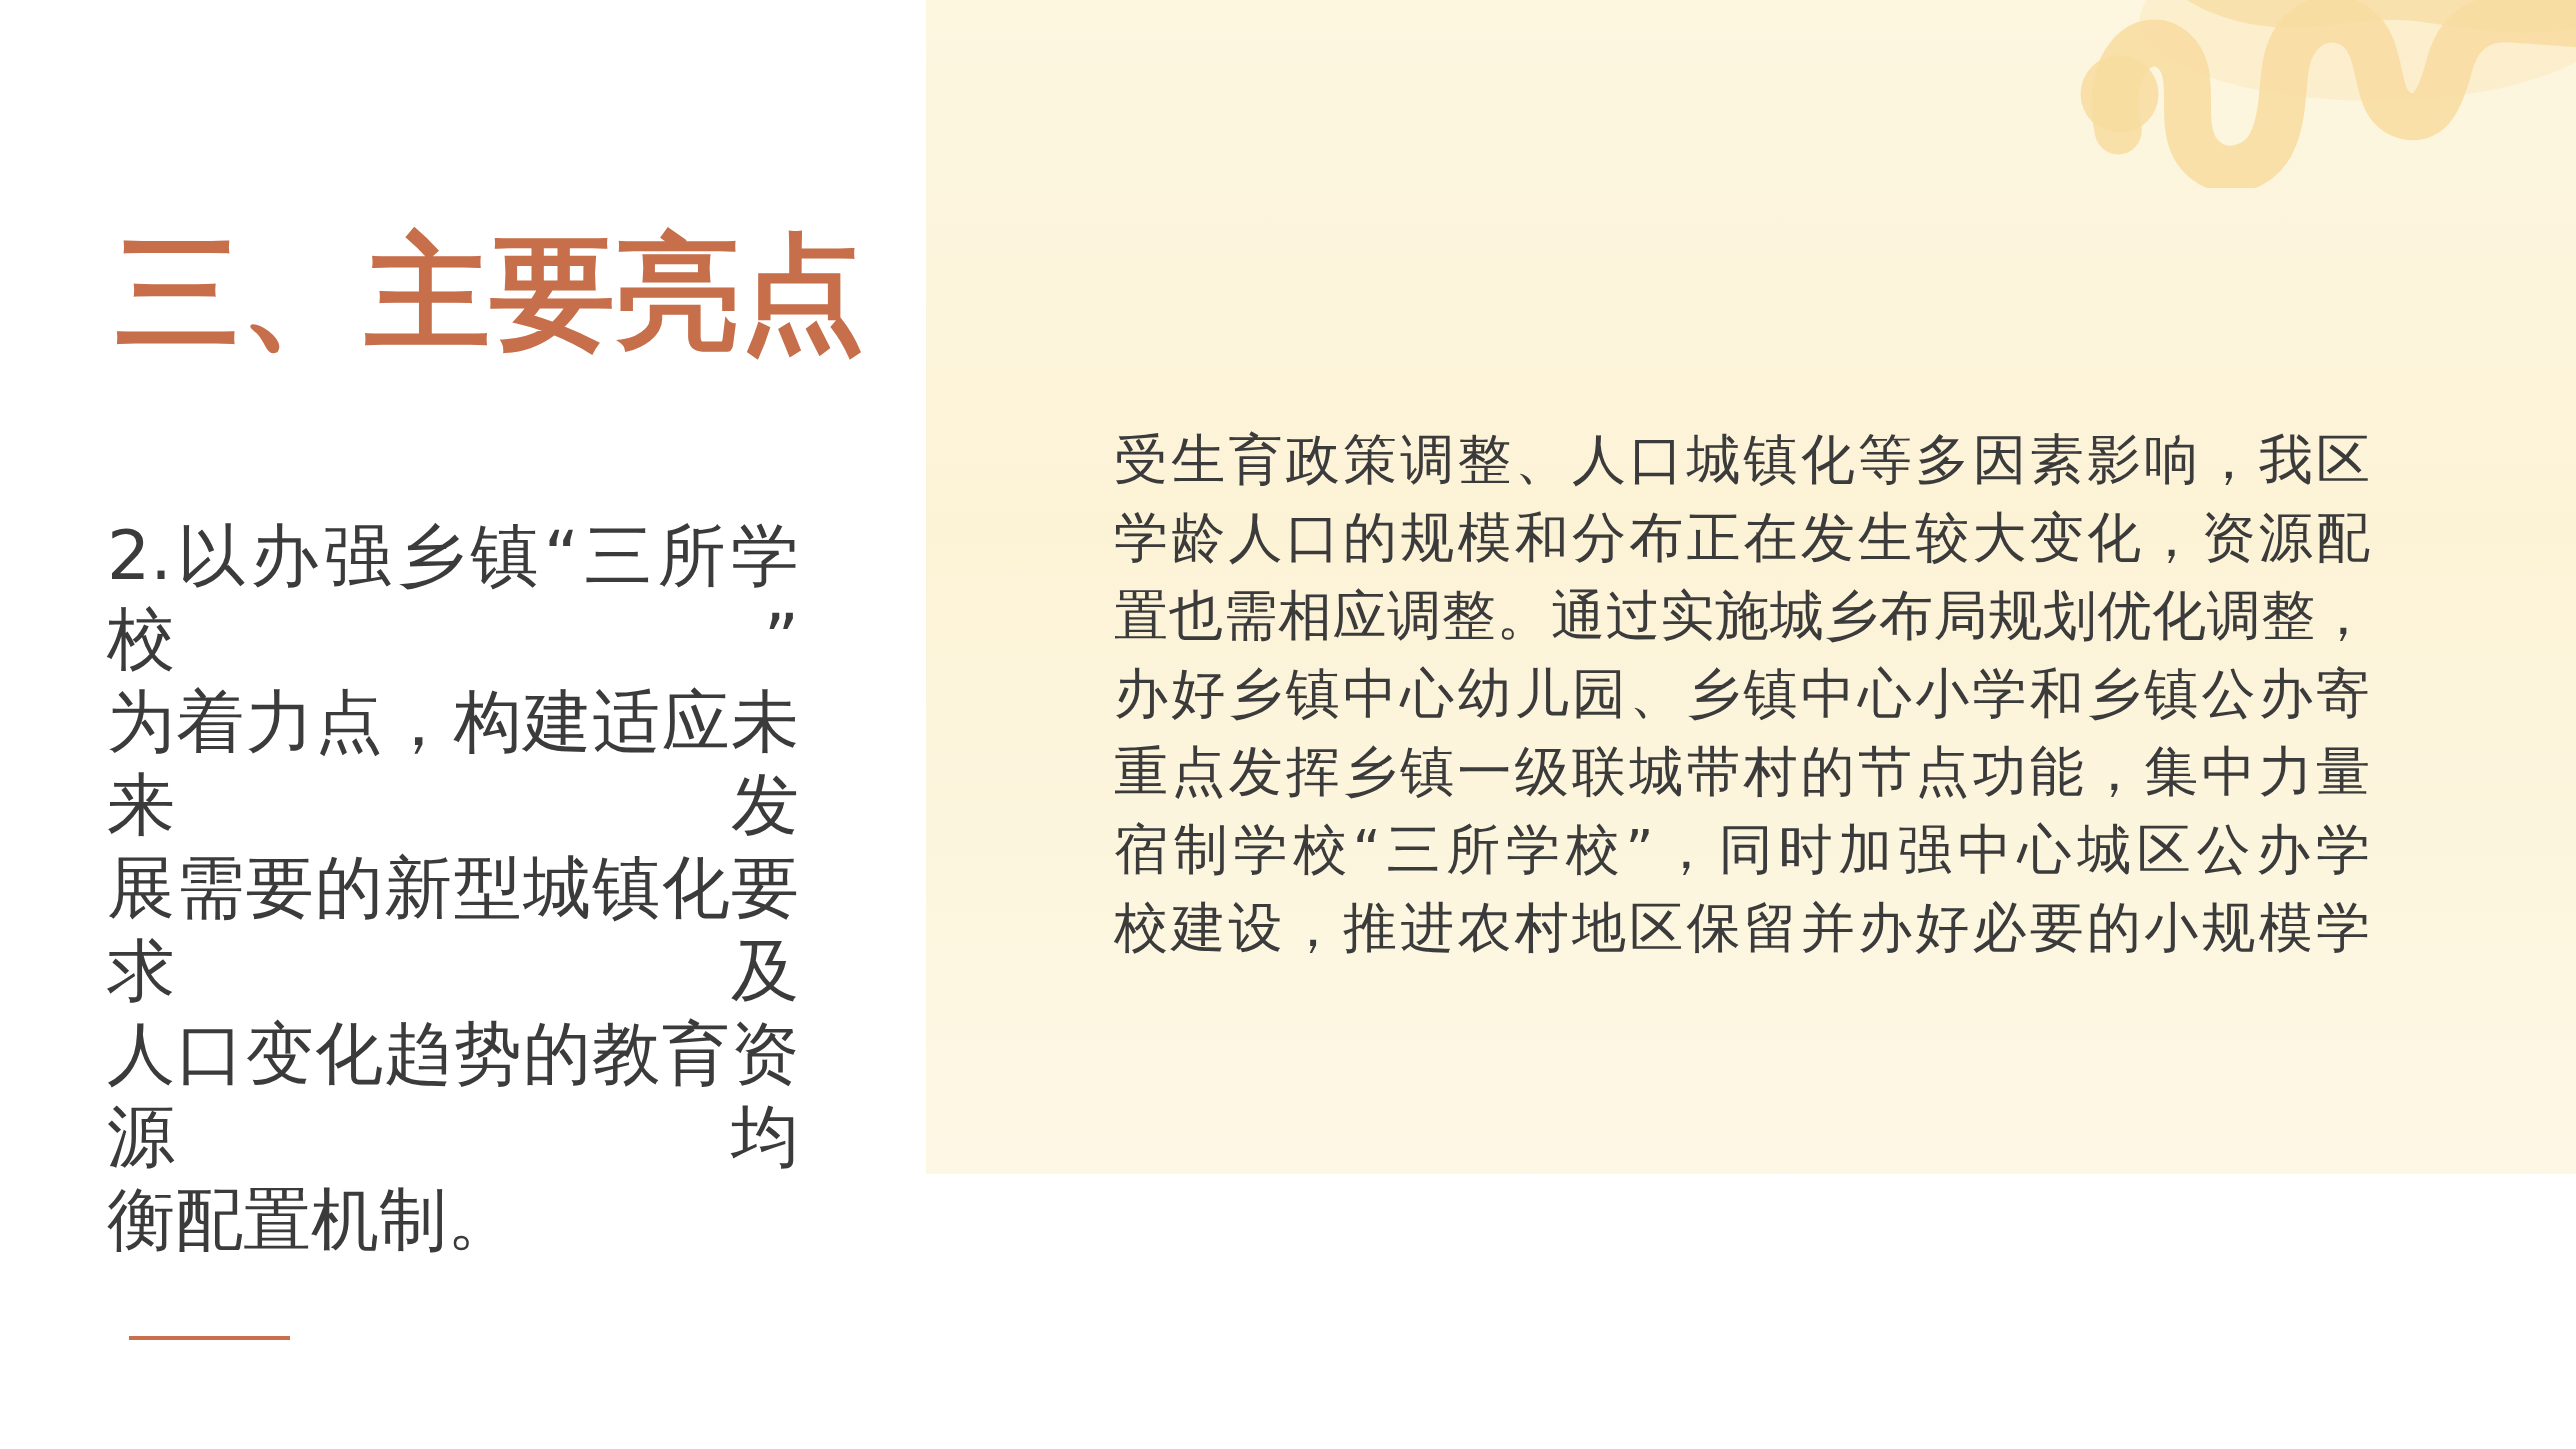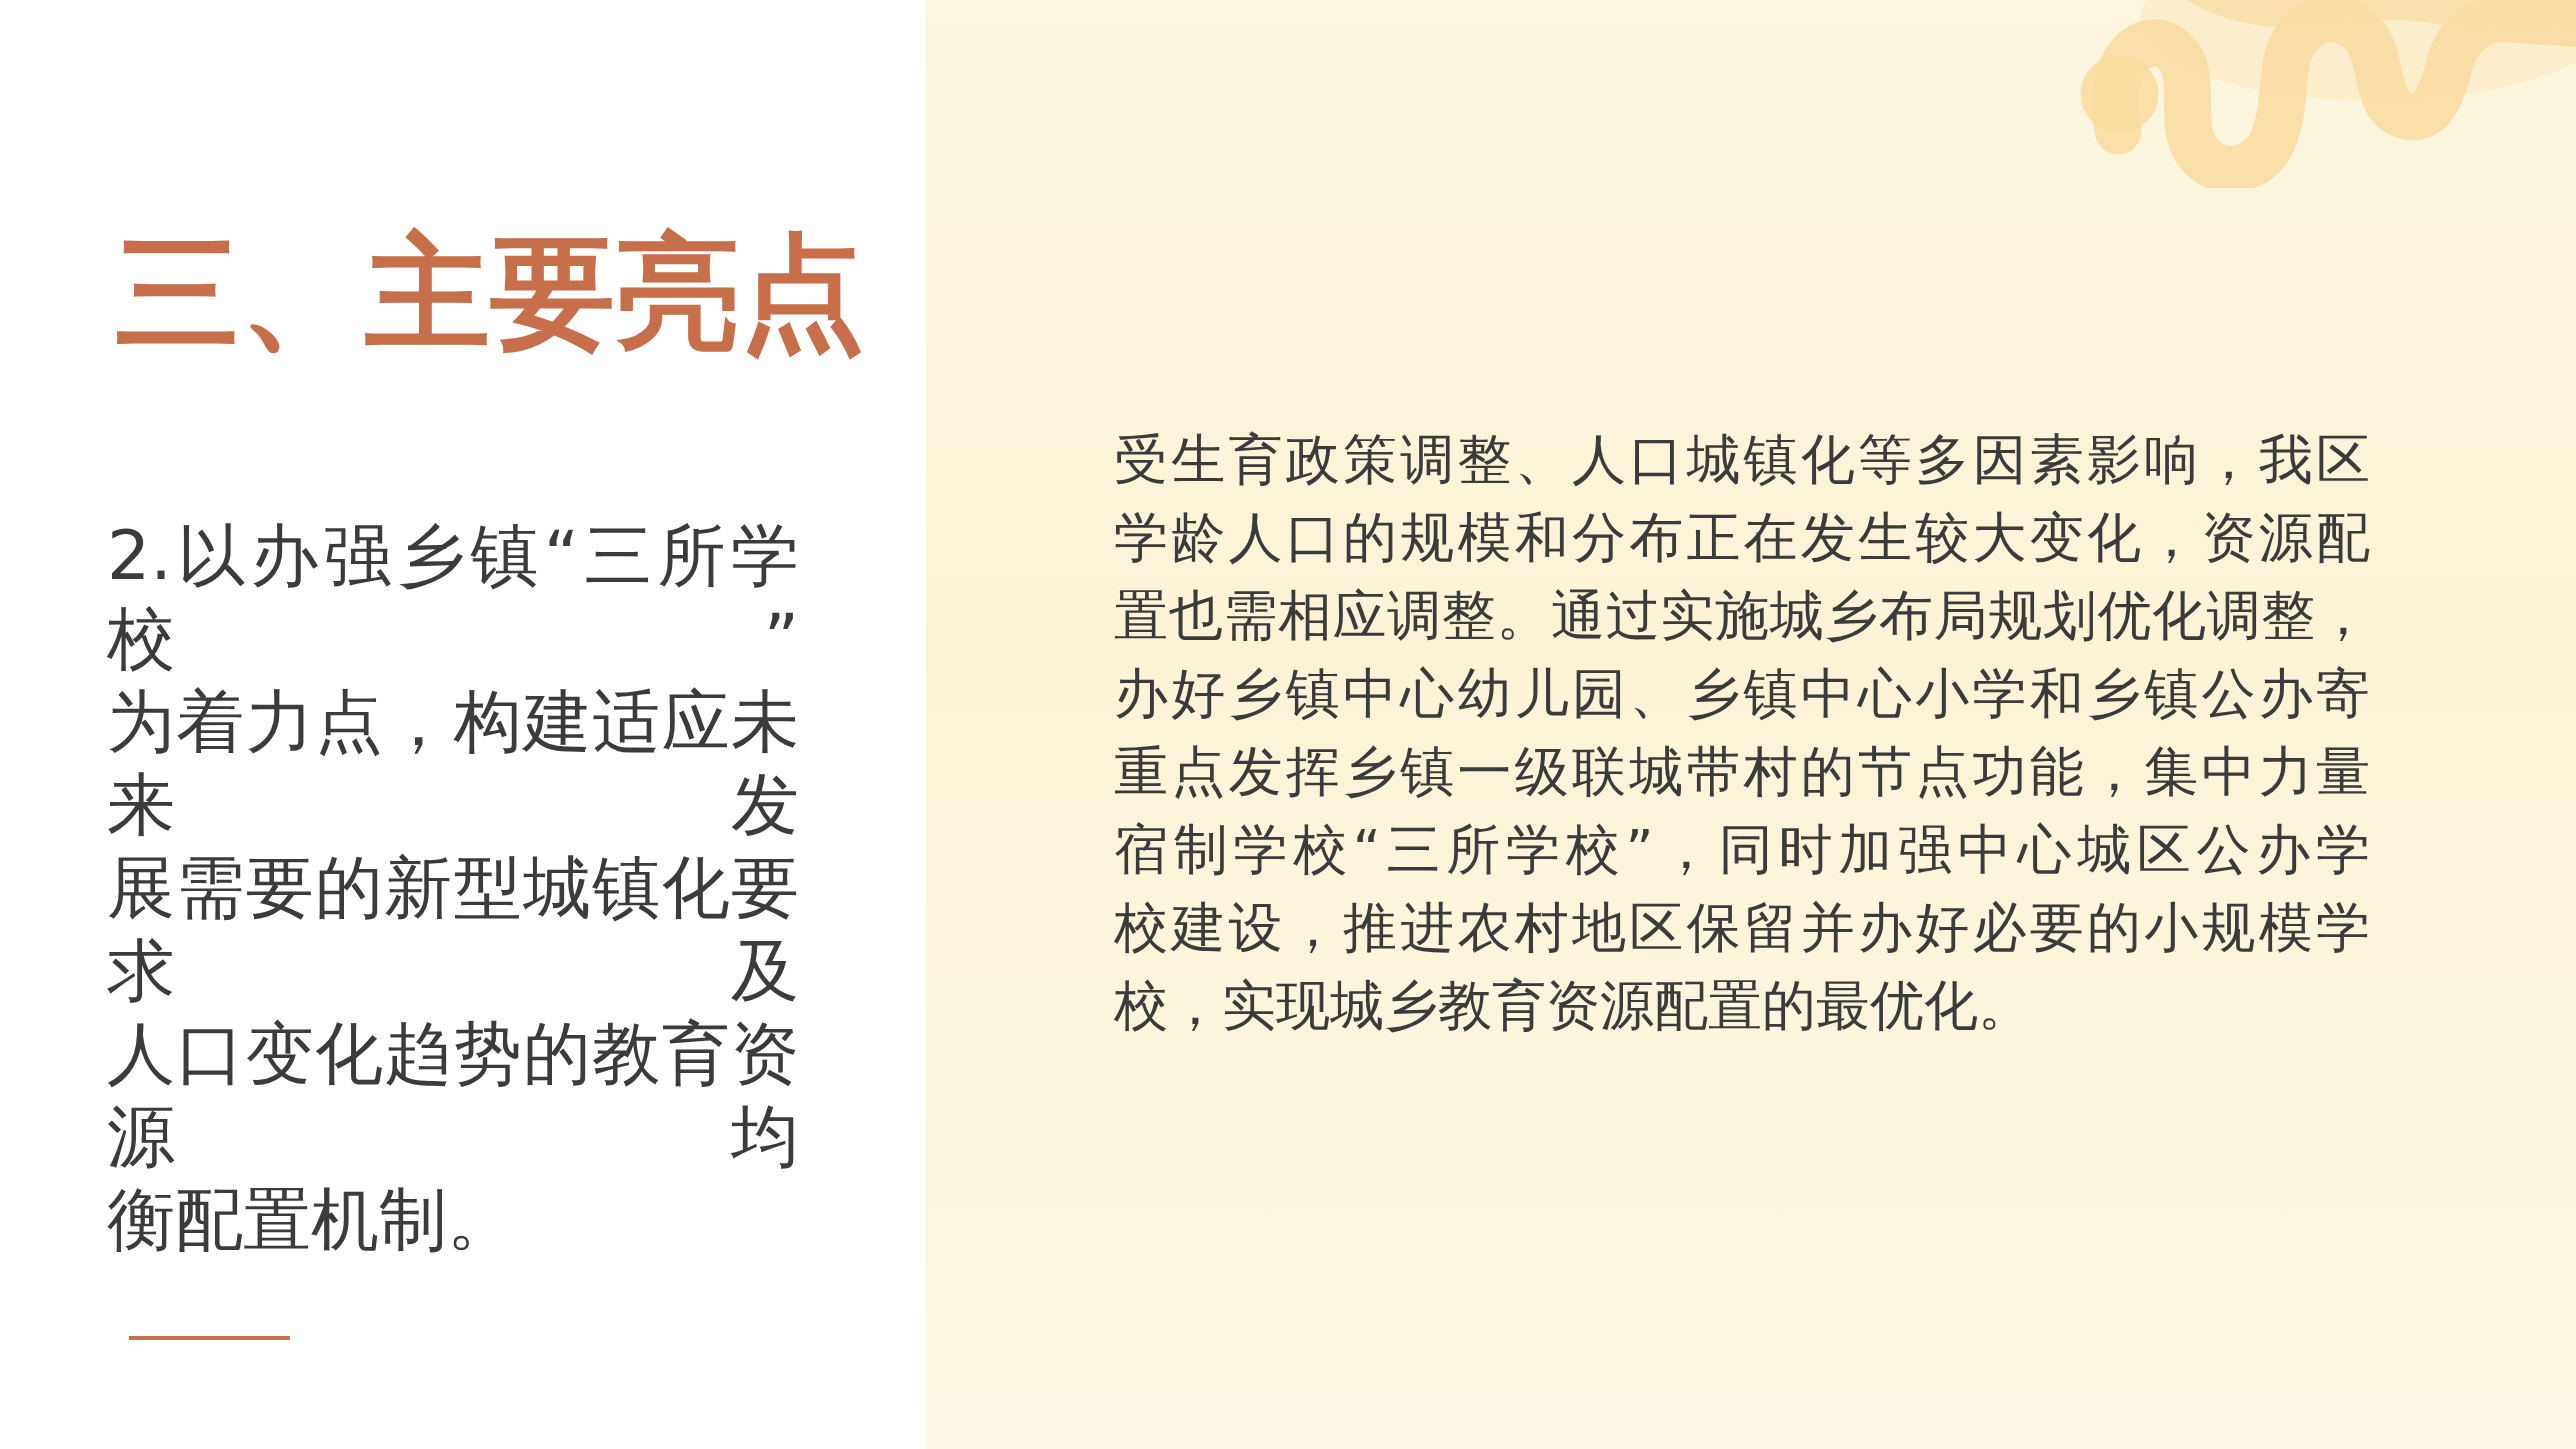--- a/index.html
+++ b/index.html
@@ -18,21 +18,21 @@
   .left-panel {
     position: absolute;
     left: 0; top: 0;
     width: 926px; height: 1449px;
     background: #ffffff;
     padding-left: 40px;
   }
   .right-panel {
     position: absolute;
     left: 926px; top: 0;
-    width: 1650px; height: 1449px;
+    width: 1650px; height: 1174px;
     background: linear-gradient(180deg, #FDF6E0 0%, #FCF3D7 45%, #FDF8E5 100%);
   }
   .title {
     position: absolute;
     left: 115px; top: 223px;
     margin: 0;
     font-size: 125px;
     line-height: 1.12;
     font-weight: 900;
     color: #C76F4B;
@@ -104,19 +104,18 @@
     </svg>
 
     <div class="right-text">
       <div class="text-line jl">受生育政策调整、人口城镇化等多因素影响，我区</div>
       <div class="text-line jl">学龄人口的规模和分布正在发生较大变化，资源配</div>
       <div class="text-line jl">置也需相应调整。通过实施城乡布局规划优化调整，</div>
       <div class="text-line jl">办好乡镇中心幼儿园、乡镇中心小学和乡镇公办寄</div>
       <div class="text-line jl">重点发挥乡镇一级联城带村的节点功能，集中力量</div>
       <div class="text-line jl">宿制学校“三所学校”，同时加强中心城区公办学</div>
       <div class="text-line jl">校建设，推进农村地区保留并办好必要的小规模学</div>
-      <div class="text-line">校，实现城乡教育资源配置的最优化。</div>
     </div>
 
   </section>
 
 </div>
 
 
 </body></html>

